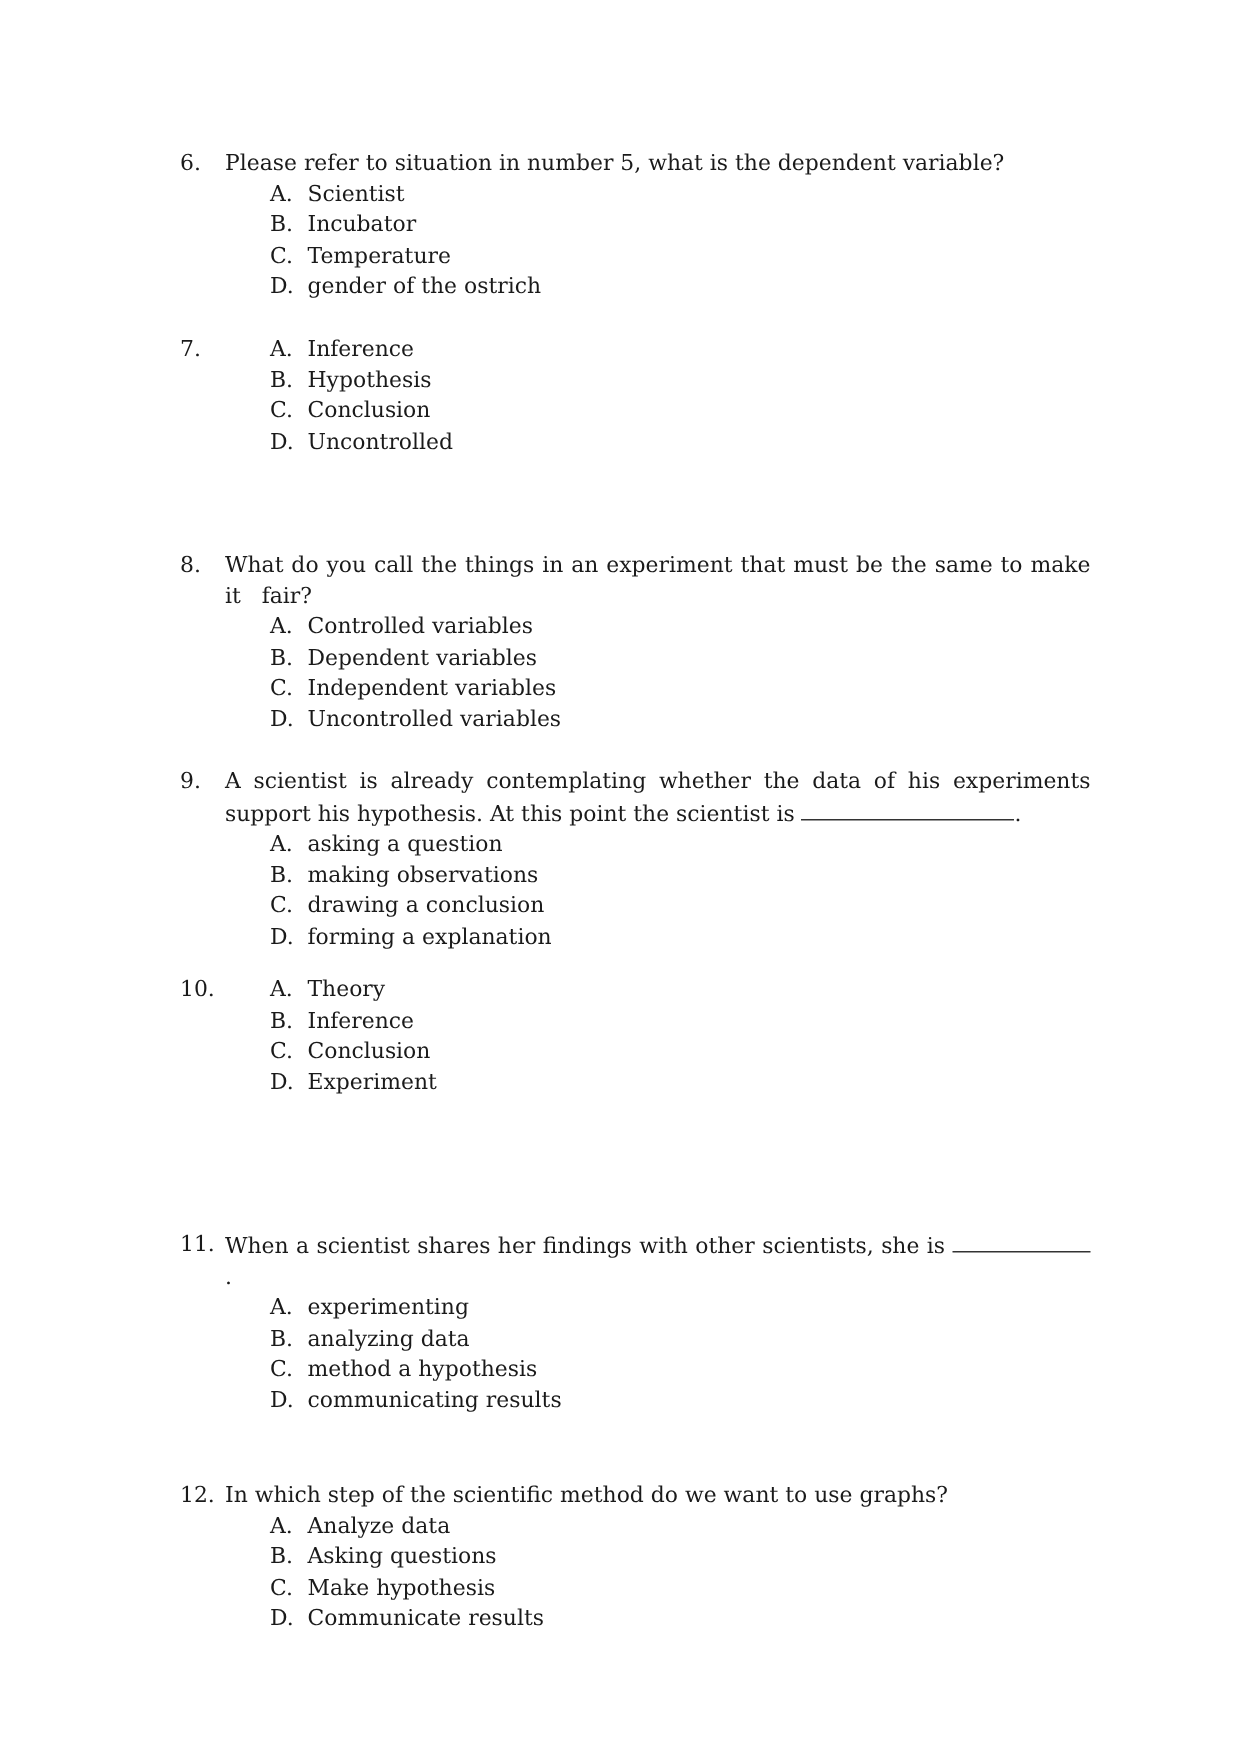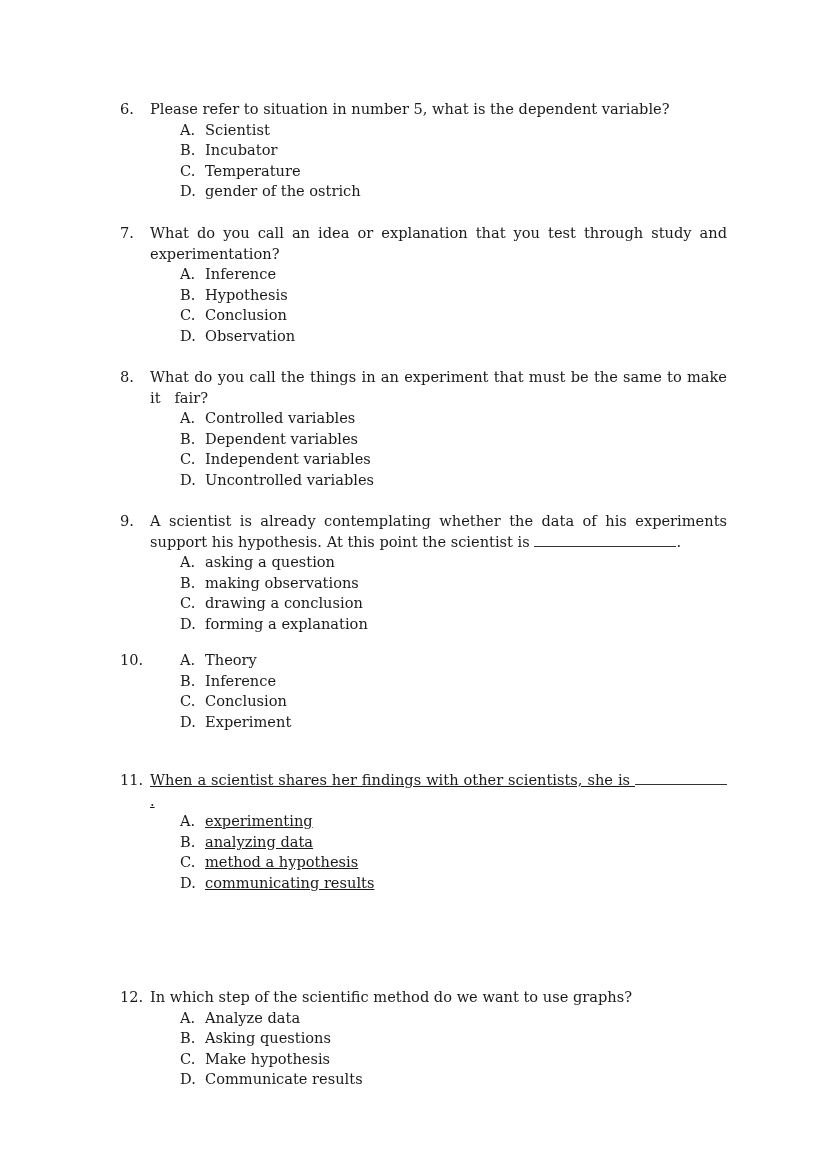--- a/index.html
+++ b/index.html
@@ -63,21 +63,21 @@
     .opt-letter {
       position: absolute;
       left: 0;
       top: 0;
     }
     .q6  { top: 99px; }
     .q7  { top: 223px; }
     .q8  { top: 367px; }
     .q9  { top: 511px; }
     .q10 { top: 650px; }
-    .q11 { top: 770px; text-decoration: underline; }
+    .q11 { top: 820px; }
     .q12 { top: 967px; margin-top: 20px; }
   </style>
 </head>
 <body>
 
 <div class="page">
 
   <div class="question q6">
     <div class="q-stem">
       <span class="q-num">6.</span>
@@ -87,27 +87,26 @@
       <li class="option"><span class="opt-letter">A.</span><span>Scientist</span></li>
       <li class="option"><span class="opt-letter">B.</span><span>Incubator</span></li>
       <li class="option"><span class="opt-letter">C.</span><span>Temperature</span></li>
       <li class="option"><span class="opt-letter">D.</span><span>gender of the ostrich</span></li>
     </ul>
   </div>
 
   <div class="question q7">
     <div class="q-stem">
       <span class="q-num">7.</span>
-      <span class="q-text">What do you call an idea or explanation that you test through study and experimentation?</span>
     </div>
     <ul class="options">
       <li class="option"><span class="opt-letter">A.</span><span>Inference</span></li>
       <li class="option"><span class="opt-letter">B.</span><span>Hypothesis</span></li>
       <li class="option"><span class="opt-letter">C.</span><span>Conclusion</span></li>
-      <li class="option"><span class="opt-letter">D.</span><span>Observation</span></li>
+      <li class="option"><span class="opt-letter">D.</span><span>Uncontrolled</span></li>
     </ul>
   </div>
 
   <div class="question q8">
     <div class="q-stem">
       <span class="q-num">8.</span>
       <span class="q-text">What do you call the things in an experiment that must be the same to make it&nbsp;&nbsp;&nbsp;fair?</span>
     </div>
     <ul class="options">
       <li class="option"><span class="opt-letter">A.</span><span>Controlled variables</span></li>

